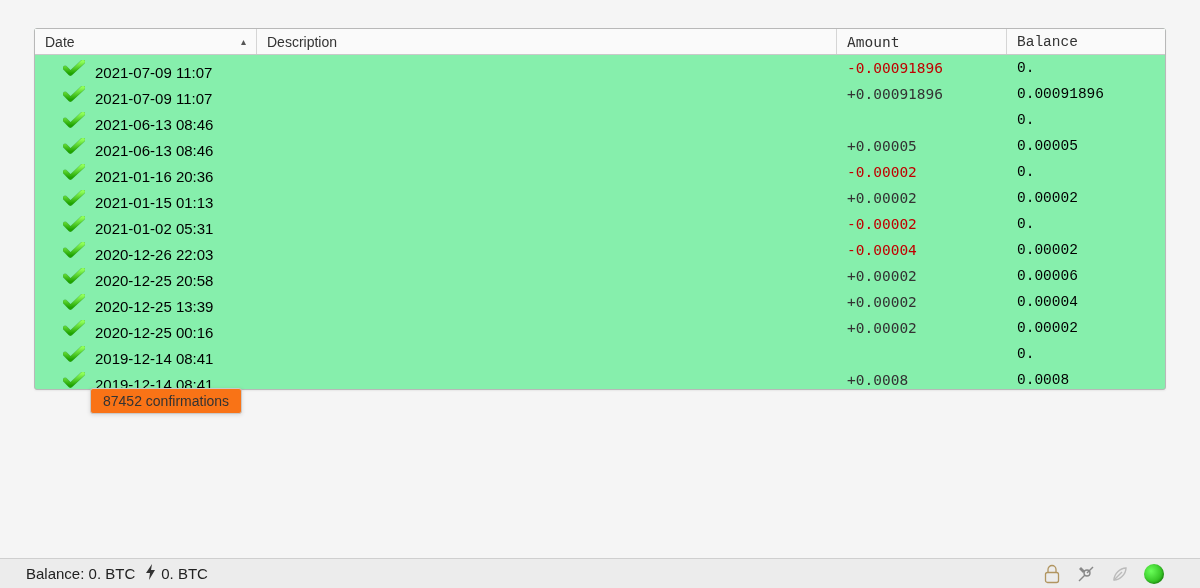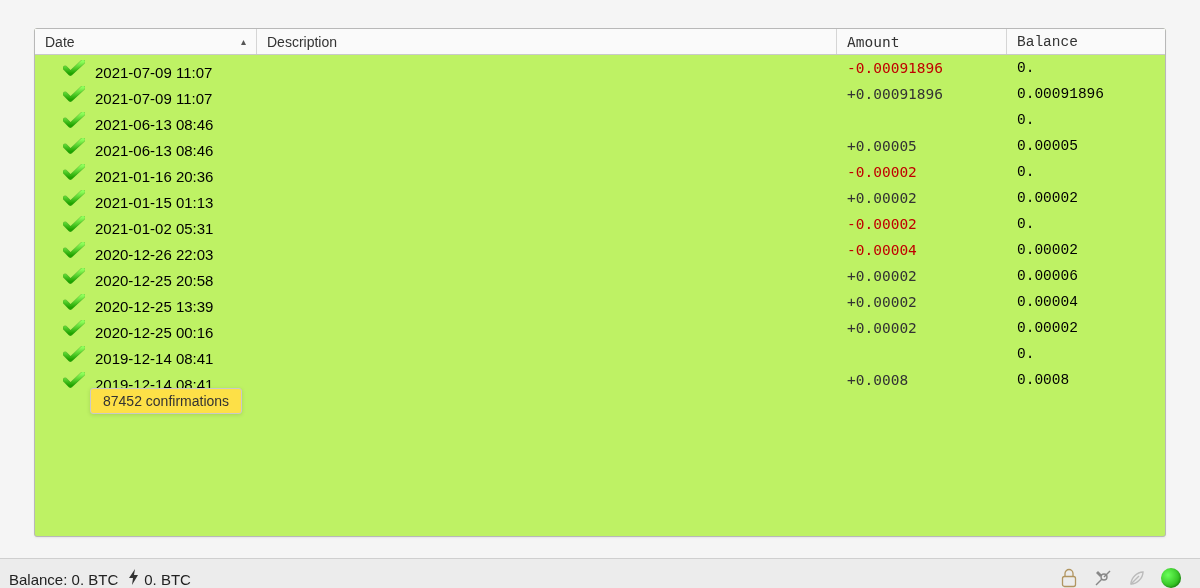--- a/index.html
+++ b/index.html
@@ -24,22 +24,22 @@
     overflow: hidden;
     position: relative;
   }
 
   
   .panel {
     position: absolute;
     left: 34px;
     right: 34px;
     top: 28px;
-    height: 509px;
-    background: #bef264;
+    height: 362px;
+    background: #86efac;
     border: 1px solid var(--border-grey);
     border-radius: 3px;
     box-shadow: 0 1px 2px rgba(0,0,0,0.06);
   }
 
   .table {
     width: 100%;
     height: 100%;
     display: flex;
     flex-direction: column;
@@ -108,39 +108,39 @@
   .cell.col-date { padding-left: 60px; }
 
   .amt-neg { color: var(--neg); }
   .amt-pos { color: var(--pos); }
 
   
   .tooltip {
     position: absolute;
     left: 90px;
     top: 388px;
-    background: #fde047;
+    background: #f97316;
     border: 1px solid #c9c9c9;
     border-radius: 3px;
     padding: 4px 12px;
     font-size: 14px;
     color: #333;
     box-shadow: 0 1px 4px rgba(0,0,0,0.12);
   }
 
   
   .statusbar {
     position: absolute;
     left: 0; right: 0; bottom: 0;
     height: 30px;
     background: var(--statusbar-bg);
     border-top: 1px solid #cfcfcf;
     display: flex;
-    align-items: flex-end;
-    padding: 0 9px;
+    align-items: center;
+    padding: 0 26px;
     font-size: 15px;
     color: #222;
   }
   .statusbar .spacer { flex: 1; }
   .statusbar .icons { display: flex; align-items: center; gap: 14px; padding-right: 10px; }
   .ico { width: 20px; height: 20px; display: inline-flex; align-items: center; justify-content: center; }
 
   .lightning {
     display: inline-block;
     margin: 0 4px 0 10px;

